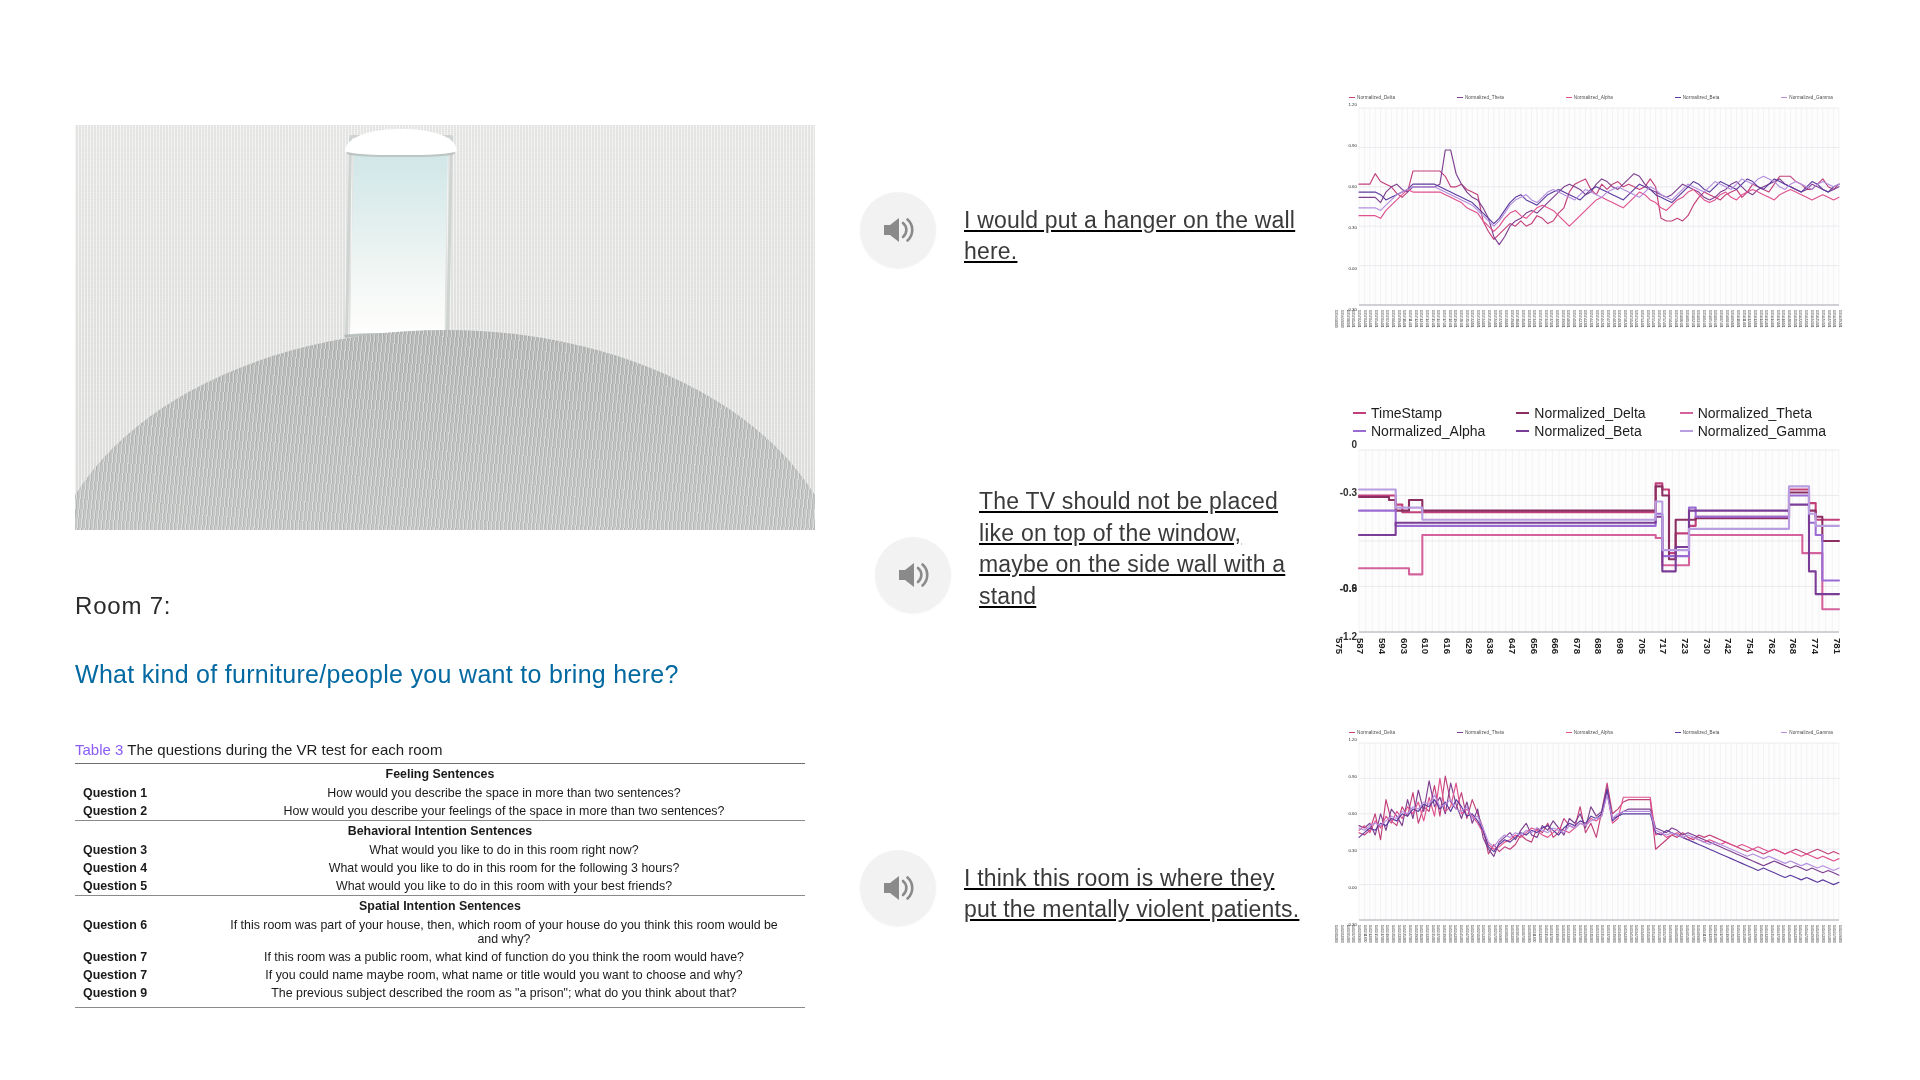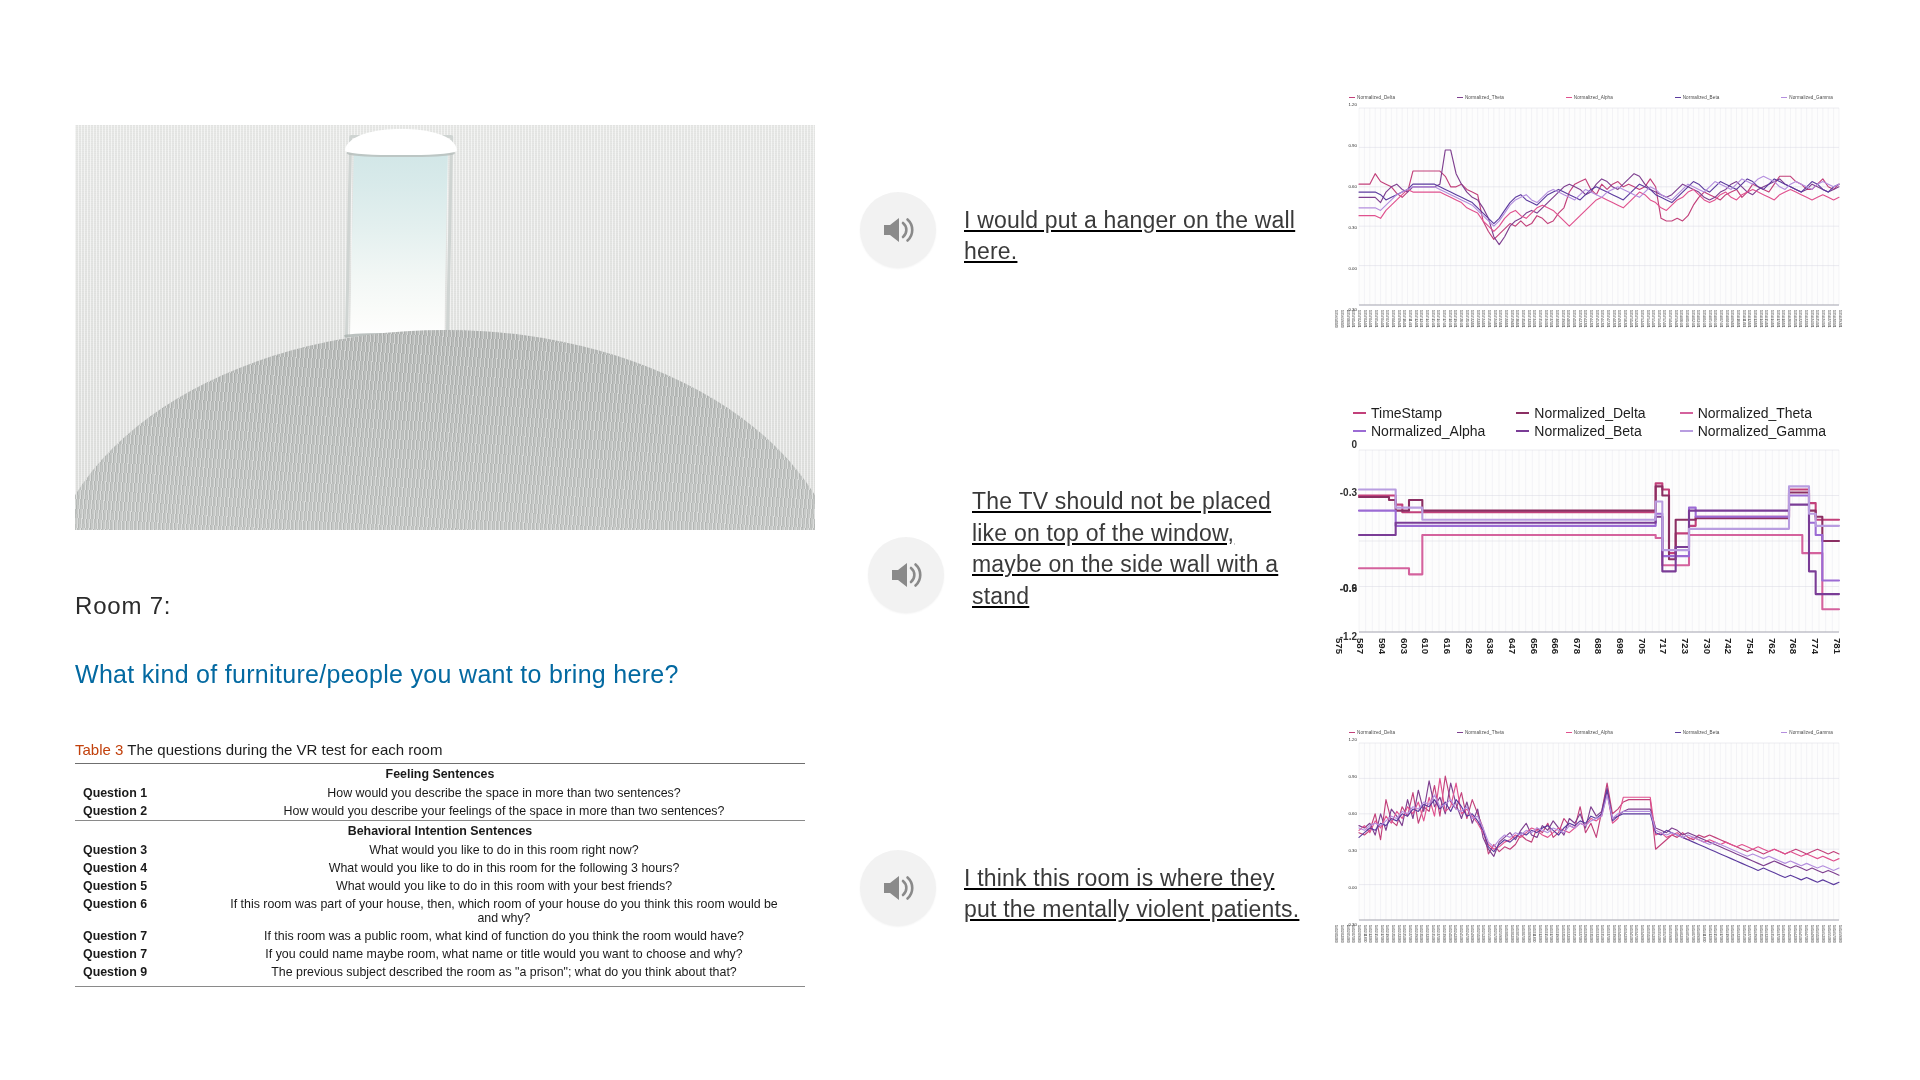--- a/index.html
+++ b/index.html
@@ -89,21 +89,21 @@
     color: #0369a1;
     letter-spacing: .3px;
     font-weight: 400;
   }
 
   
   .table-block { margin-top: 52px; width: 730px; }
   .table-caption {
     font-size: 15px; color: #1d1d1d; margin-bottom: 5px; font-weight: 400;
   }
-  .table-caption .tbl-label { color: #c2410c; }
+  .table-caption .tbl-label { color: #8b5cf6; }
   table.q-table {
     width: 100%;
     border-collapse: collapse;
     font-size: 12.4px;
     color: #1a1a1a;
   }
   table.q-table td { padding: 2px 0; vertical-align: top; }
   .q-label { width: 150px; padding-left: 8px !important; font-weight: bold; white-space: nowrap; }
   .q-text { text-align: center; padding-right: 22px !important; }
   tr.section-row td {
@@ -115,21 +115,21 @@
 
   
   .mid-col { position: absolute; left: 860px; top: 180px; width: 440px; }
   .transcript-row {
     display: flex;
     align-items: flex-end;
     gap: 28px;
     text-decoration: underline;
   }
   .transcript-row.r1 { position: absolute; top: 12px; left: 0; width: 440px; }
-  .transcript-row.r2 { position: absolute; top: 300px; left: 8px; width: 440px; }
+  .transcript-row.r2 { position: absolute; top: 300px; left: 15px; width: 440px; }
   .transcript-row.r3 { position: absolute; top: 620px; left: 0; width: 440px; margin-top: 32px; }
 
   .speaker-btn {
     flex: 0 0 auto;
     width: 76px; height: 76px;
     border-radius: 50%;
     background: #f2f2f2;
     display: flex; align-items: center; justify-content: center;
     box-shadow: 0 1px 2px rgba(0,0,0,.05);
   }
@@ -264,20 +264,23 @@
               <td class="q-label">Question 3</td>
               <td class="q-text">What would you like to do in this room right now?</td>
             </tr>
             <tr>
               <td class="q-label">Question 4</td>
               <td class="q-text">What would you like to do in this room for the following 3 hours?</td>
             </tr>
             <tr>
               <td class="q-label">Question 5</td>
               <td class="q-text">What would you like to do in this room with your best friends?</td>
+            </tr>
+            <tr class="section-row rule-mid">
+              <td colspan="2">Spatial Intention Sentences</td>
             </tr>
             <tr>
               <td class="q-label">Question 6</td>
               <td class="q-text">If this room was part of your house, then, which room of your house do you think this room would be and why?</td>
             </tr>
             <tr>
               <td class="q-label">Question 7</td>
               <td class="q-text">If this room was a public room, what kind of function do you think the room would have?</td>
             </tr>
             <tr>

